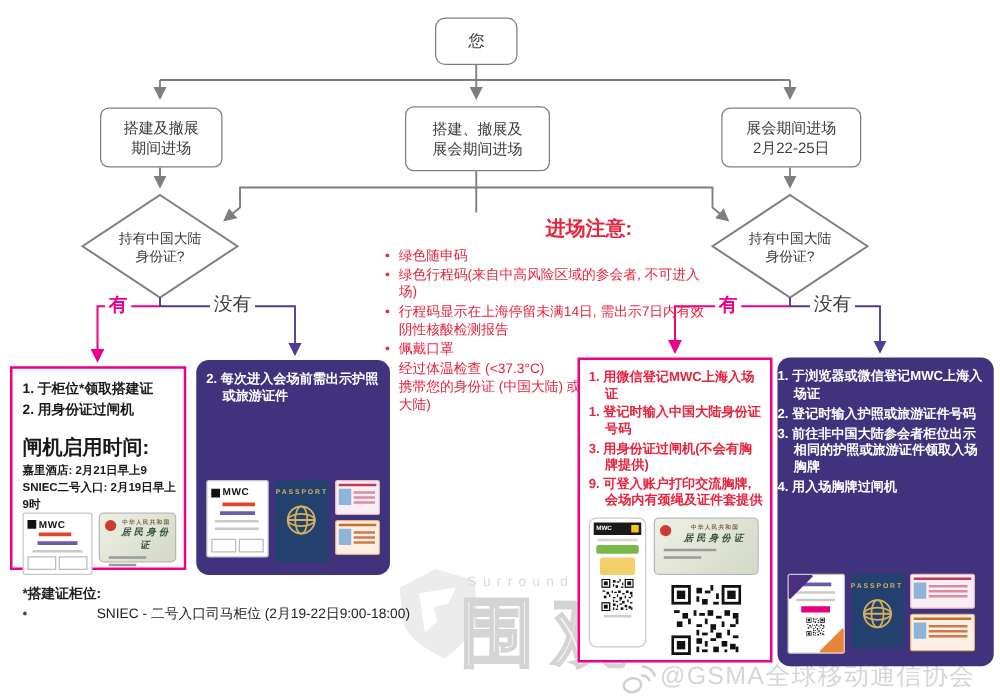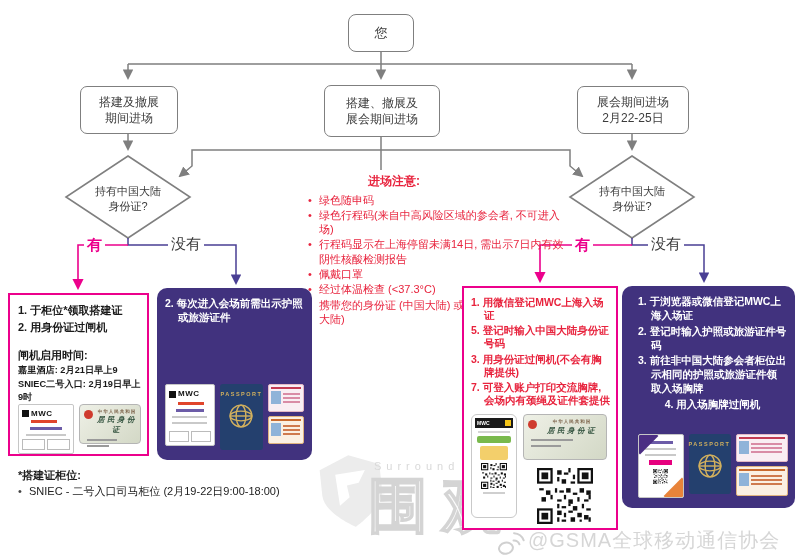--- a/index.html
+++ b/index.html
@@ -19,41 +19,41 @@
   .dtext.dl{left:68px;top:184px;}
   .dtext.dr{left:572px;top:184px;}
   .edge-label{position:absolute;z-index:4;background:#fff;padding:0 3px;font-size:15px;line-height:16px;}
   .edge-label.yes{color:#ec008c;font-weight:700;}
   .edge-label.no{color:#3a3a3a;}
   .yes-l{left:84px;top:237px;} .no-l{left:168px;top:236px;}
   .yes-r{left:572px;top:237px;} .no-r{left:648px;top:236px;}
 
   
   .notes{position:absolute;z-index:3;left:308px;top:174px;width:266px;color:#e8233d;font-size:11px;line-height:1.3;}
-  .notes .ttl{font-weight:700;font-size:12px;margin:0 0 3px 60px;}
+  .notes .ttl{font-weight:700;font-size:16px;margin:0 0 3px 60px;text-align:center;}
   .note-item{position:relative;padding-left:11px;margin-bottom:1px;}
   .note-item::before{content:"•";position:absolute;left:0;top:0;}
 
   
   .wbox{position:absolute;z-index:3;background:#fff;border:2.5px solid #ec008c;
         display:flex;flex-direction:column;box-sizing:border-box;}
   .pbox{position:absolute;z-index:3;background:#41327e;border-radius:10px;color:#fff;
         display:flex;flex-direction:column;box-sizing:border-box;}
   .box1{left:8px;top:293px;width:141px;height:163px;padding:8px 6px 7px 8px;font-size:11px;color:#1a1a1a;font-weight:600;}
   .box2{left:157px;top:288px;width:155px;height:172px;padding:9px 8px 10px 8px;font-size:10.5px;font-weight:700;line-height:1.32;}
   .box3{left:462px;top:286px;width:156px;height:244px;padding:8px 6px 8px 7px;color:#e8233d;font-weight:700;font-size:10.5px;line-height:1.25;}
-  .box4{left:622px;top:286px;width:173px;height:222px;padding:9px 8px 10px 16px;font-size:10.5px;font-weight:700;line-height:1.32;align-items:center;}
+  .box4{left:622px;top:286px;width:173px;height:247px;padding:9px 8px 10px 0;font-size:10.5px;font-weight:700;line-height:1.32;}
   .step{padding-left:13px;text-indent:-13px;margin-bottom:2px;}
-  .gate-ttl{margin-top:11px;font-weight:700;font-size:11px;}
+  .gate-ttl{margin-top:11px;font-weight:700;font-size:16px;}
   .gate-line{font-size:9.2px;font-weight:600;margin-top:1px;}
 
   
   .footnote{position:absolute;z-index:3;left:18px;top:468px;width:310px;font-size:11px;color:#222;line-height:1.45;}
   .footnote .ttl{font-weight:700;}
-  .fn-item{position:relative;padding-left:11px;}
+  .fn-item{position:relative;padding-left:11px;text-align:right;}
   .fn-item::before{content:"•";position:absolute;left:0;top:0;color:#444;}
 
   
   .art-row{display:flex;gap:5px;align-items:flex-start;justify-content:center;margin-top:auto;}
   .badge-card{background:#fff;border:1px solid #c6c6c6;border-radius:2px;padding:4px 3px 3px;
               display:flex;flex-direction:column;gap:2px;position:relative;overflow:hidden;box-sizing:border-box;}
   .bc-head{display:flex;align-items:center;gap:2px;}
   .bc-logo{width:7px;height:7px;background:#111;flex:0 0 auto;}
   .bc-brand{font-size:8px;font-weight:800;letter-spacing:.5px;color:#111;font-style:normal;}
   .bc-red{width:26px;height:3px;background:#e0452c;margin-left:9px;}
@@ -329,23 +329,23 @@
                 <div class="pline"></div>
               </div>
           </div>
         </div>
       </div>
     </div>
   </div>
 
   <div class="wbox box3">
     <div class="step">1. 用微信登记MWC上海入场证</div>
-    <div class="step">5. 登记时输入中国大陆身份证号码</div>
+    <div class="step">1. 登记时输入中国大陆身份证号码</div>
     <div class="step">3. 用身份证过闸机(不会有胸牌提供)</div>
-    <div class="step">7. 可登入账户打印交流胸牌,会场内有颈绳及证件套提供</div>
+    <div class="step">9. 可登入账户打印交流胸牌,会场内有颈绳及证件套提供</div>
     <div style="display:flex;gap:6px;margin-top:5px;">
       <div class="phone" style="width:46px;height:104px;">
         <div class="ph-head">
             <i class="ph-brand">MWC</i>
             <span class="ph-chip"></span>
           </div>
         <div class="ph-line"></div>
         <div class="ph-green"></div>
         <div class="ph-yellow"></div>
         <svg class="qr" width="26" height="26" viewBox="0 0 25 25">

